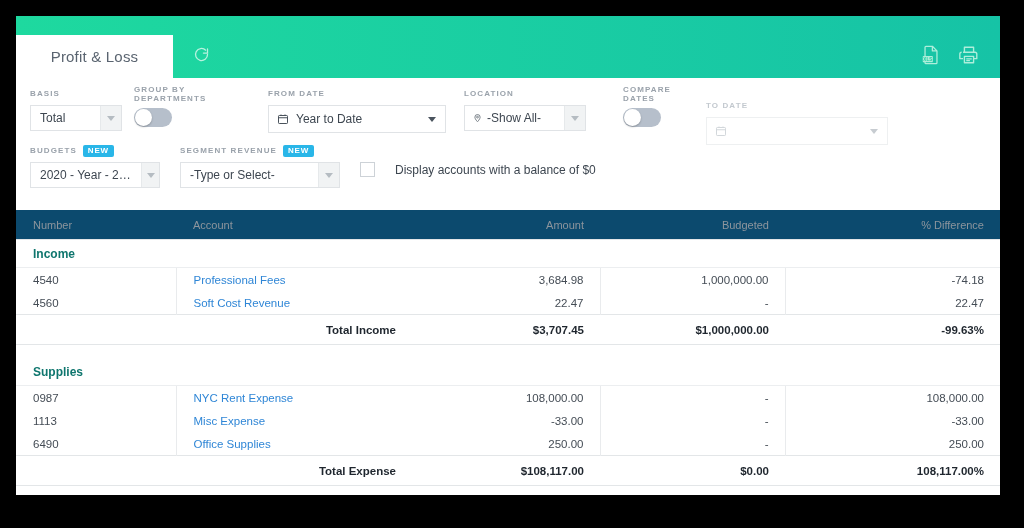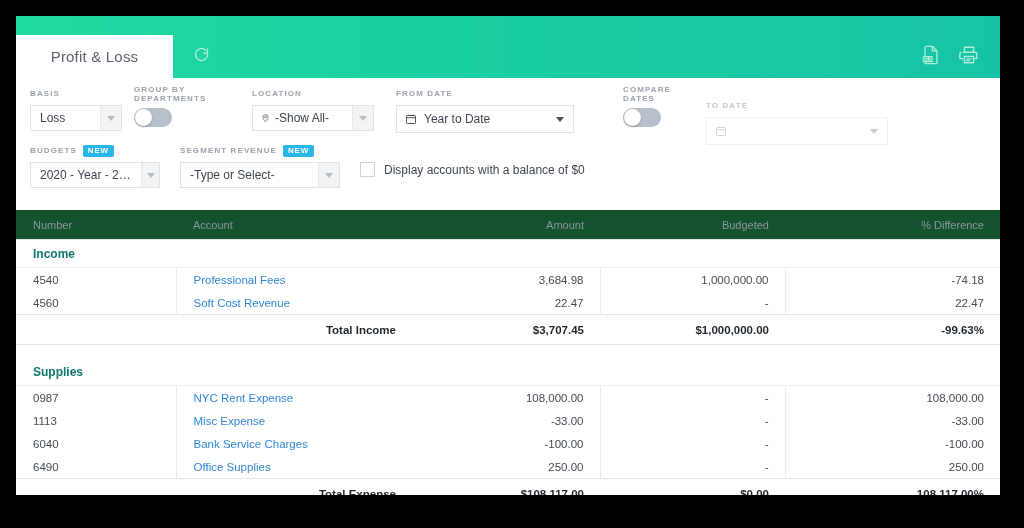--- a/index.html
+++ b/index.html
@@ -158,21 +158,21 @@
     width: 17px; height: 17px;
     border-radius: 50%;
     background: #fff;
     top: 1px; left: 1px;
     box-shadow: 0 1px 2px rgba(0,0,0,.25);
   }
 
   .checkline {
     display: flex;
     align-items: center;
-    gap: 9px;
+    gap: 20px;
     margin-top: 17px;
   }
   .checkbox {
     width: 15px; height: 15px;
     border: 1px solid #cdd2d7;
     background: #fff;
     cursor: pointer;
     box-sizing: border-box;
   }
   .checklabel {
@@ -196,21 +196,21 @@
   .c-amt   { width: 188px; }
   .c-bud   { width: 185px; }
   .c-diff  { width: 215px; }
 
   thead th {
     font-size: 11px;
     font-weight: normal;
     color: #8d959d;
     height: 29px;
     border-bottom: 1px solid #e3e6e8;
-    background: #14532d;
+    background: #0c4a6e;
   }
   .th-l { text-align: left; padding-left: 17px !important; }
   .th-r { text-align: right; padding-right: 16px !important; }
 
   tr.section td {
     height: 27px;
     font-size: 12px;
     font-weight: bold;
     color: #0f766e;
     padding-left: 17px;
@@ -293,66 +293,66 @@
     </div>
   </div>
 
   <div class="filters">
 
     <div class="filter-row">
 
       <div class="fgroup" style="width:104px;">
         <div class="flabel">BASIS</div>
         <div class="select" style="width:92px;">
-          <span class="val">Loss</span>
+          <span class="val">Total</span>
           <span class="caret-box">
               <i class="caret"></i>
             </span>
         </div>
       </div>
 
       <div class="fgroup" style="width:118px;">
         <div class="flabel">GROUP BY DEPARTMENTS</div>
         <div class="toggle">
           <span class="knob"></span>
+        </div>
+      </div>
+
+      <div class="fgroup" style="width:196px;margin-left:16px;">
+        <div class="flabel">FROM DATE</div>
+        <div class="select plain" style="width:178px;height:28px;">
+          <span class="leadicon">
+            <svg width="12" height="12" viewBox="0 0 24 24" fill="none" stroke="#49525b" stroke-width="2">
+              <rect x="3" y="5" width="18" height="16" rx="1.5"></rect>
+              <path d="M3 9.5h18M8 3v3M16 3v3"></path>
+            </svg>
+          </span>
+          <span class="val" style="padding-left:7px;">Year to Date</span>
+          <span class="caret-box">
+              <i class="caret"></i>
+            </span>
         </div>
       </div>
 
       <div class="fgroup" style="width:128px;">
         <div class="flabel">LOCATION</div>
         <div class="select" style="width:122px;">
           <span class="leadicon">
             <svg width="9" height="12" viewBox="0 0 24 24" fill="none" stroke="#6c757d" stroke-width="2.4">
               <path d="M12 22s7-7.2 7-12.2A7 7 0 0 0 5 9.8C5 14.8 12 22 12 22z"></path>
               <circle cx="12" cy="9.6" r="2.4"></circle>
             </svg>
           </span>
           <span class="val" style="padding-left:5px;">-Show All-</span>
           <span class="caret-box">
               <i class="caret"></i>
             </span>
         </div>
       </div>
 
-      <div class="fgroup" style="width:196px;margin-left:16px;">
-        <div class="flabel">FROM DATE</div>
-        <div class="select plain" style="width:178px;height:28px;">
-          <span class="leadicon">
-            <svg width="12" height="12" viewBox="0 0 24 24" fill="none" stroke="#49525b" stroke-width="2">
-              <rect x="3" y="5" width="18" height="16" rx="1.5"></rect>
-              <path d="M3 9.5h18M8 3v3M16 3v3"></path>
-            </svg>
-          </span>
-          <span class="val" style="padding-left:7px;">Year to Date</span>
-          <span class="caret-box">
-              <i class="caret"></i>
-            </span>
-        </div>
-      </div>
-
       <div class="fgroup" style="width:83px;margin-left:31px;">
         <div class="flabel">COMPARE DATES</div>
         <div class="toggle">
           <span class="knob"></span>
         </div>
       </div>
 
       <div class="fgroup" style="width:196px;">
         <div class="flabel dim">TO DATE</div>
         <div class="select plain" style="width:182px;height:28px;border-color:#eef0f1;">
@@ -472,27 +472,20 @@
         </tr>
 
         <tr class="drow">
           <td class="num">1113</td>
           <td class="acct sep"><a>Misc Expense</a></td>
           <td class="rt">-33.00</td>
           <td class="rt sep">-</td>
           <td class="rt sep pos">-33.00</td>
         </tr>
 
-        <tr class="drow">
-          <td class="num">6040</td>
-          <td class="acct sep"><a>Bank Service Charges</a></td>
-          <td class="rt">-100.00</td>
-          <td class="rt sep">-</td>
-          <td class="rt sep pos">-100.00</td>
-        </tr>
 
         <tr class="drow">
           <td class="num">6490</td>
           <td class="acct sep"><a>Office Supplies</a></td>
           <td class="rt">250.00</td>
           <td class="rt sep">-</td>
           <td class="rt sep neg">250.00</td>
         </tr>
 
         <tr class="total">

